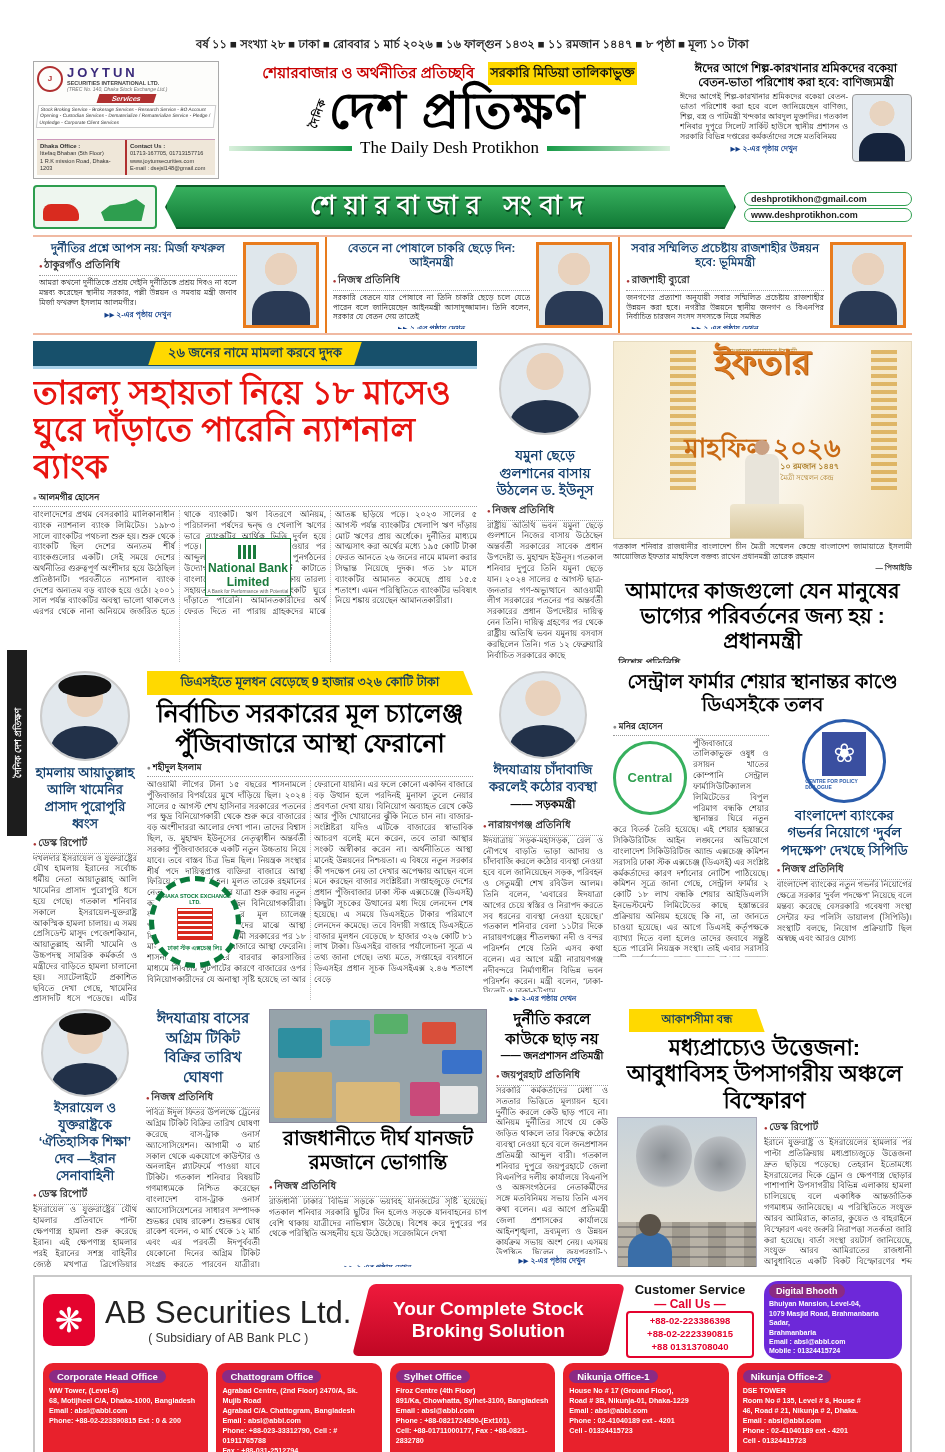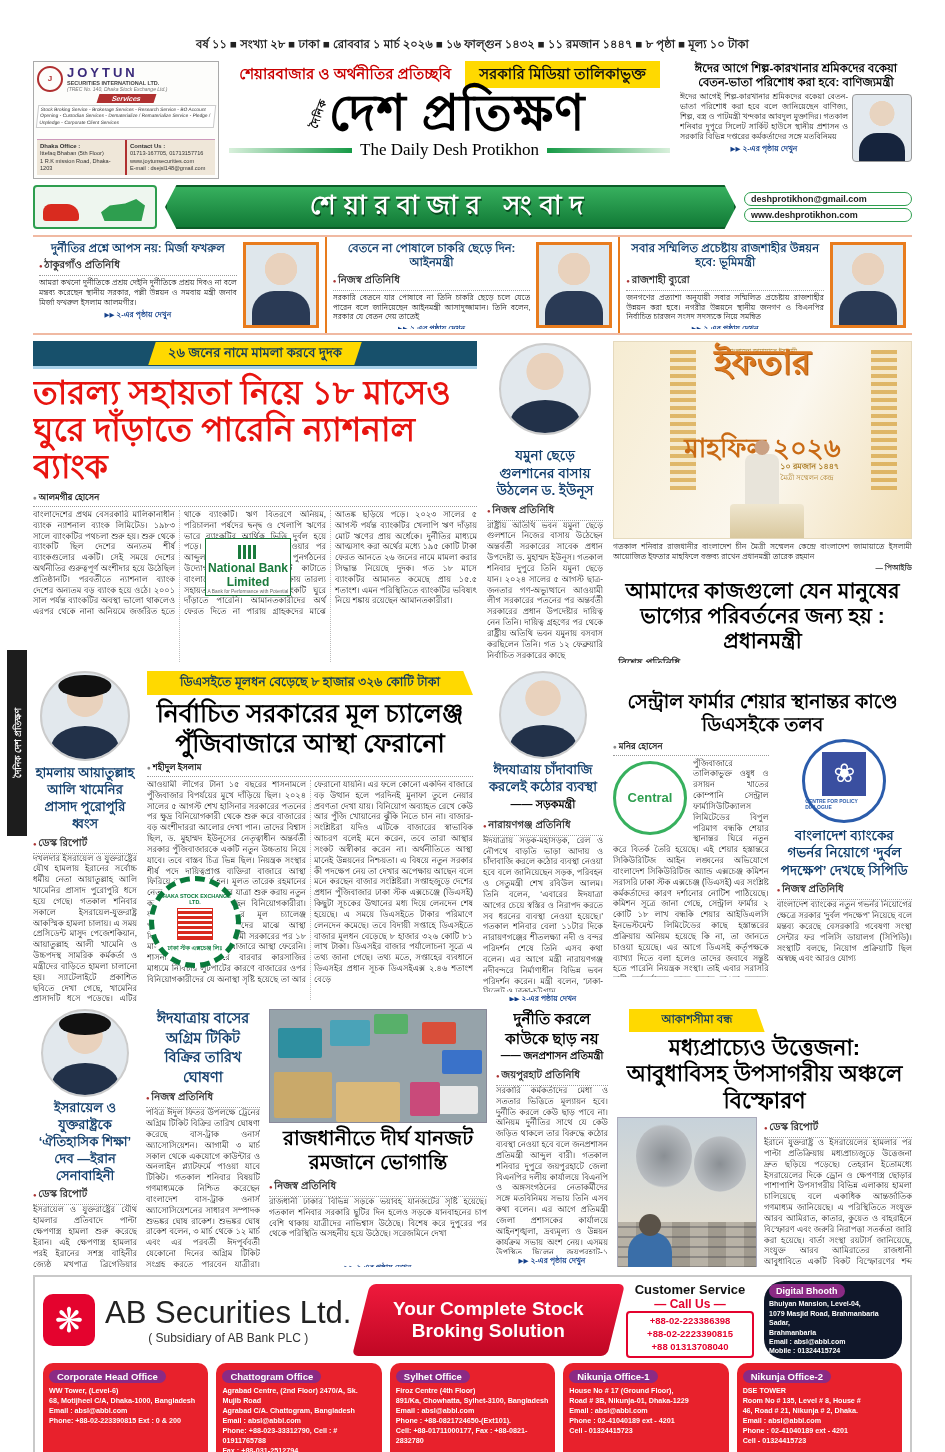--- a/index.html
+++ b/index.html
@@ -18,24 +18,24 @@
   .joytun-sub{color:#444;font-size:5.5px;font-weight:bold;}
   .joytun-trec{color:#777;font-size:5px;font-style:italic;}
   .svc-pill{background:#b03030;color:#fff;display:inline-block;padding:1px 14px;font-weight:bold;
             font-size:7px;transform:skewX(-18deg);margin:2px auto;}
   .svc-list{color:#333;font-size:4.8px;line-height:1.35;border:1px solid #ccc;padding:1px 2px;
             transform:skewX(-6deg);background:#fff;}
   .joytun-bottom{display:flex;margin-top:auto;background:#efe7d9;border-top:1px solid #c9b;}
   .joytun-cell{flex:1;padding:2px 3px;font-size:5.6px;line-height:1.35;color:#333;white-space:pre-line;}
   .joytun-cell b{font-size:6px;}
   .joytun-div{width:2px;background:#b03030;}
-  .mast-center{flex:1;text-align:center;overflow:hidden;}
+  .mast-center{flex:1;text-align:left;overflow:hidden;}
   .tagline-row{display:flex;align-items:center;justify-content:center;gap:14px;}
   .tagline{color:#c90000;font-weight:bold;font-size:15px;}
-  .listed-chip{background:#ffd900;color:#111;font-weight:bold;font-size:15px;padding:1px 14px;}
+  .listed-chip{background:#ffd900;color:#111;font-weight:bold;font-size:13px;padding:1px 2px;}
   .paper-title{font-size:50px;font-weight:bold;color:#000;line-height:1.02;letter-spacing:1px;
                display:flex;align-items:center;justify-content:center;gap:4px;}
   .daily-vert{font-size:11px;font-weight:bold;writing-mode:vertical-rl;transform:rotate(200deg);height:34px;}
   .eng-row{display:flex;align-items:center;gap:8px;margin-top:1px;}
   .eng-row .bar{flex:1;height:5px;background:linear-gradient(90deg,#d9f0dc,#169a46);}
   .eng-row .bar.r{background:linear-gradient(90deg,#169a46,#d9f0dc);}
   .eng-title{font-family:"Liberation Serif",serif;font-size:17px;color:#000;}
   .mast-brief{width:232px;font-size:7.8px;overflow:hidden;}
   .mast-brief-title{font-weight:bold;font-size:11.5px;line-height:1.25;text-align:center;color:#000;}
   .mast-brief-body{margin-top:2px;text-align:justify;line-height:1.3;}
@@ -126,21 +126,21 @@
   .dse-body-wrap{position:relative;height:232px;overflow:hidden;}
   .dse-logo{position:absolute;left:2px;top:96px;width:92px;height:92px;border-radius:50%;background:#fff;z-index:2;
             border:5px dashed #0a7a3c;box-sizing:border-box;text-align:center;padding-top:12px;}
   .dse-logo-en{color:#0a7a3c;font-size:5.4px;font-weight:bold;}
   .dse-mark{width:34px;height:30px;margin:3px auto;background:repeating-linear-gradient(0deg,#d92b1f 0 3px,#fff 3px 5px);border:1px solid #d92b1f;}
   .dse-logo-bn{color:#0a7a3c;font-size:6px;font-weight:bold;}
   .eid-col{width:120px;overflow:hidden;}
   .eid-photo{width:84px;height:84px;margin:0 auto 3px;}
   .attrib{text-align:center;font-weight:bold;font-size:11px;color:#000;}
   .cr-col{flex:1;overflow:hidden;}
-  .central-hl{font-size:19px;line-height:1.2;margin-top:20px;}
+  .central-hl{font-size:19px;line-height:1.2;}
   .cr-split{display:flex;gap:8px;margin-top:2px;}
   .central-body{flex:1.15;position:relative;overflow:hidden;height:238px;}
   .central-logo{float:left;width:74px;height:74px;border-radius:50%;border:3px solid #37b05e;background:#fff;margin:2px 6px 2px 0;
                 text-align:center;box-sizing:border-box;padding-top:24px;}
   .central-logo span{color:#2e9e4f;font-weight:bold;font-size:13px;}
   .cpd-block{flex:1;overflow:hidden;height:238px;}
   .cpd-logo{width:78px;height:78px;border-radius:50%;border:3px solid #2b5cab;background:#fff;margin:0 auto 4px;
             display:flex;align-items:center;justify-content:center;flex-direction:column;}
   .cpd-sq{width:44px;height:44px;background:#3a4fa0;color:#fff;font-size:26px;display:flex;align-items:center;justify-content:center;}
   .cpd-txt{font-size:5px;color:#2b5cab;font-weight:bold;margin-top:2px;}
@@ -177,21 +177,21 @@
   .ab-brand{font-size:31px;color:#222;font-weight:normal;}
   .ab-sub{font-size:12px;color:#333;text-align:center;}
   .ab-ribbon{flex:1;background:linear-gradient(#ef1a3c,#c00724);color:#fff;font-weight:bold;font-size:19px;
              padding:14px 10px;text-align:center;transform:skewX(-14deg);border-radius:6px;max-width:330px;}
   .ab-ribbon span{display:inline-block;transform:skewX(14deg);}
   .cs{width:128px;text-align:center;}
   .cs-t{font-weight:bold;font-size:13px;color:#111;}
   .cs-call{color:#e4032e;font-weight:bold;font-size:12px;}
   .cs-box{border:2px solid #e4032e;border-radius:4px;color:#e4032e;font-weight:bold;font-size:9.5px;
           padding:2px;white-space:pre-line;line-height:1.35;}
-  .booth{width:128px;background:#0f172a;border-radius:20px;color:#fff;padding:3px 5px;font-size:7px;line-height:1.35;}
+  .booth{width:128px;background:#6d28d9;border-radius:14px;color:#fff;padding:3px 5px;font-size:7px;line-height:1.35;}
   .booth-t{background:#8b2a84;border-radius:8px;display:inline-block;padding:1px 7px;font-weight:bold;font-size:9px;margin-bottom:1px;}
   .booth-b{white-space:pre-line;font-weight:bold;}
   .ab-offices{display:flex;gap:8px;margin-top:6px;}
   .office{flex:1;background:#e8212c;border-radius:10px;color:#fff;padding:3px 6px 5px;min-height:82px;}
   .office-t{background:#8b2a84;border-radius:9px;display:inline-block;padding:1px 8px;font-weight:bold;font-size:9.5px;margin:1px 0 3px;}
   .office-b{font-size:7.2px;font-weight:bold;line-height:1.4;white-space:pre-line;}
 </style>
 </head>
 <body>
 
@@ -336,21 +336,21 @@
   <div class="row-mid">
     <div class="kham-col">
       <div class="port dark kham-photo"></div>
       <div class="hl-navy small-hl">হামলায় আয়াতুল্লাহ আলি খামেনির প্রাসাদ পুরোপুরি ধ্বংস</div>
       <div class="rep">ডেস্ক রিপোর্ট</div>
       <div class="body-txt" style="height:168px;overflow:hidden;">দখলদার ইসরায়েল ও যুক্তরাষ্ট্রের যৌথ হামলায় ইরানের সর্বোচ্চ ধর্মীয় নেতা আয়াতুল্লাহ আলি খামেনির প্রাসাদ পুরোপুরি ধসে হয়ে গেছে। গতকাল শনিবার সকালে ইসরায়েল-যুক্তরাষ্ট্র আকস্মিক হামলা চালায়। এ সময় প্রেসিডেন্ট মাসুদ পেজেশকিয়ান, আয়াতুল্লাহ আলী খামেনি ও উচ্চপদস্থ সামরিক কর্মকর্তা ও মন্ত্রীদের বাড়িতে হামলা চালানো হয়। স্যাটেলাইটে প্রকাশিত ছবিতে দেখা গেছে, খামেনির প্রাসাদটি ধসে পড়েছে। এটির চারপাশ কালো হয়ে গেছে। এতে বোঝা যাচ্ছে সেখানে বড় ধরনের বিস্ফোরণ ঘটানো হয়েছে। ইরানের হোরমোজগান</div>
 
     </div>
 
     <div class="dse-col">
-      <div class="ybanner">ডিএসইতে মূলধন বেড়েছে ৮ হাজার ৩২৬ কোটি টাকা</div>
+      <div class="ybanner">ডিএসইতে মূলধন বেড়েছে 9 হাজার ৩২৬ কোটি টাকা</div>
       <div class="hl-black dse-hl">নির্বাচিত সরকারের মূল চ্যালেঞ্জ পুঁজিবাজারে আস্থা ফেরানো</div>
       <div class="byline">শহীদুল ইসলাম</div>
       <div class="dse-body-wrap">
         <div class="dse-logo">
           <div class="dse-logo-en">DHAKA STOCK EXCHANGE LTD.</div>
           <div class="dse-mark"></div>
           <div class="dse-logo-bn">ঢাকা স্টক এক্সচেঞ্জ লিঃ</div>
         </div>
         <div class="body-txt cols2" style="height:232px;">আওয়ামী লীগের টানা ১৫ বছরের শাসনামলে পুঁজিবাজার বিপর্যয়ের মুখে দাঁড়িয়ে ছিল। ২০২৪ সালের ৫ আগস্ট শেখ হাসিনার সরকারের পতনের পর ক্ষুদ্র বিনিয়োগকারী থেকে শুরু করে বাজারের বড় অংশীদাররা আলোর দেখা পান। তাদের বিশ্বাস ছিল, ড. মুহাম্মদ ইউনূসের নেতৃত্বাধীন অন্তর্বর্তী সরকার পুঁজিবাজারকে একটি নতুন উচ্চতায় নিয়ে যাবে। তবে বাস্তব চিত্র ভিন্ন ছিল। নিয়ন্ত্রক সংস্থার শীর্ষ পদে দায়িত্বপ্রাপ্ত ব্যক্তিরা বাজারে আস্থা ফিরিয়ে আনতে ব্যর্থ হন। মূলত তারেক রহমানের নেতৃত্বাধীন নতুন সরকারের যাত্রা শুরু করায় নতুন করে আশার আলো দেখছেন বিনিয়োগকারীরা। ফলে নির্বাচিত সরকারের মূল চ্যালেঞ্জ পুঁজিবাজারে বিনিয়োগকারীদের মাঝে আস্থা ফিরিয়ে আনা। কারণ আওয়ামী সরকারের পর ১৮ মাস পেরিয়ে গেলেও পুঁজিবাজারে আস্থা ফেরেনি। শাসনামলে পুঁজিবাজারে বারবার কারসাজির মাধ্যমে নির্বিচার লুটপাটের কারণে বাজারের ওপর বিনিয়োগকারীদের যে অনাস্থা সৃষ্টি হয়েছে তা আর ফেরানো যায়নি। এর ফলে কোনো একদিন বাজারে বড় উত্থান হলে পরদিনই মুনাফা তুলে নেয়ার প্রবণতা দেখা যায়। বিনিয়োগ অব্যাহত রেখে কেউ আর পুঁজি খোয়ানের ঝুঁকি নিতে চান না। বাজার-সংশ্লিষ্টরা যদিও এটিকে বাজারের স্বাভাবিক আচরণ বলেই মনে করেন, তবে তারা আস্থার সংকট অস্বীকার করেন না। অর্থনীতিতে আস্থা মানেই উন্নয়নের নিশ্চয়তা। এ বিষয়ে নতুন সরকার কী পদক্ষেপ নেয় তা দেখার অপেক্ষায় আছেন বলে মনে করছেন বাজার সংশ্লিষ্টরা। সপ্তাহজুড়ে দেশের প্রধান পুঁজিবাজার ঢাকা স্টক এক্সচেঞ্জে (ডিএসই) কিছুটা সূচকের উত্থানের মধ্য দিয়ে লেনদেন শেষ হয়েছে। এ সময়ে ডিএসইতে টাকার পরিমাণে লেনদেন কমেছে। তবে বিদায়ী সপ্তাহে ডিএসইতে বাজার মূলধন বেড়েছে ৮ হাজার ৩২৬ কোটি ৮১ লাখ টাকা। ডিএসইর বাজার পর্যালোচনা সূত্রে এ তথ্য জানা গেছে। তথ্য মতে, সপ্তাহের ব্যবধানে ডিএসইর প্রধান সূচক ডিএসইএক্স ২.৪৬ শতাংশ বেড়ে</div>
       </div>

